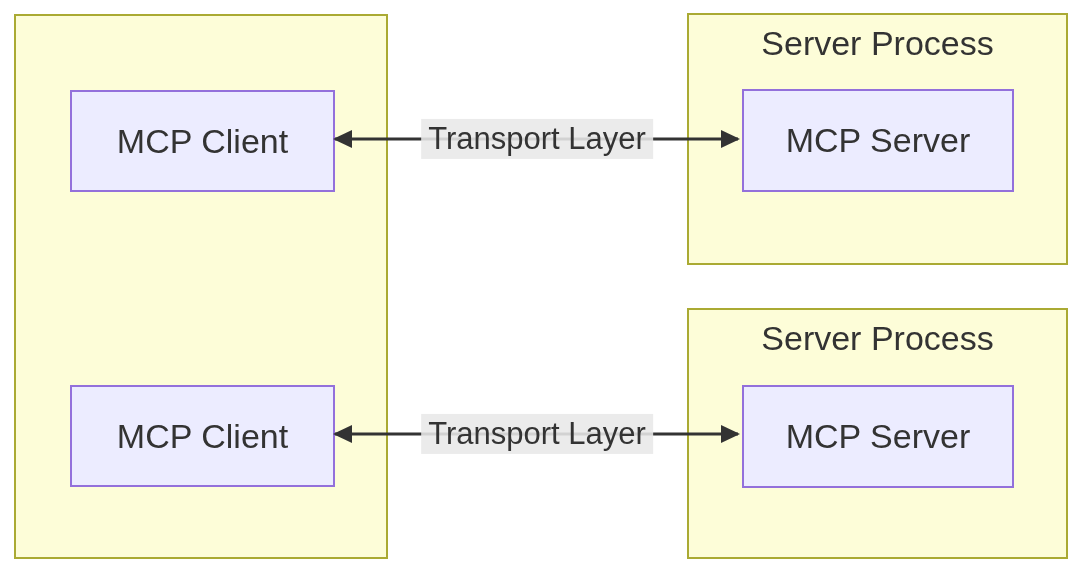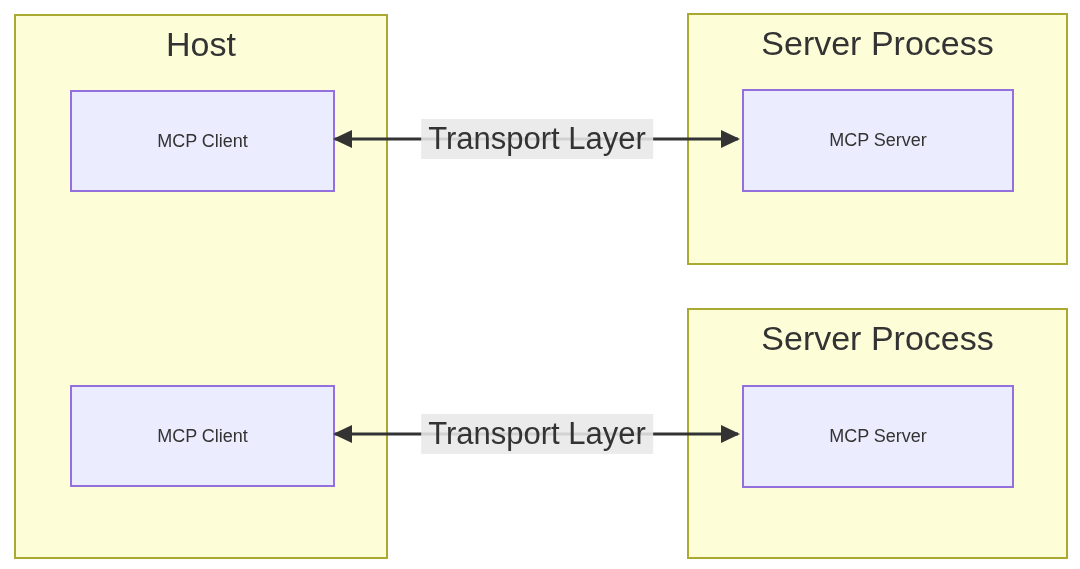--- a/index.html
+++ b/index.html
@@ -39,21 +39,21 @@
   }
   .node {
     position: absolute;
     background: var(--node-fill);
     border: 2.5px solid var(--node-border);
     display: flex;
     align-items: center;
     justify-content: center;
   }
   .node-label {
-    font-size: 18px;
+    font-size: 34px;
     color: var(--text-color);
     white-space: nowrap;
   }
   .host { left: 14px; top: 14px; width: 374px; height: 545px; }
   .client-1 { left: 54px; top: 74px; width: 265px; height: 102px; }
   .client-2 { left: 54px; top: 369px; width: 265px; height: 102px; }
   .sp-1 { left: 687px; top: 13px; width: 381px; height: 252px; }
   .sp-2 { left: 687px; top: 308px; width: 381px; height: 251px; }
   .server-node-1 { left: 53px; top: 74px; width: 272px; height: 103px; }
   .server-node-2 { left: 53px; top: 75px; width: 272px; height: 103px; }
@@ -79,21 +79,20 @@
   }
   .edge-label-1 { left: 537px; top: 139px; }
   .edge-label-2 { left: 537px; top: 434px; }
 </style>
 </head>
 <body>
 
 <div class="canvas">
 
   <div class="cluster host">
-    <div class="cluster-title">Host</div>
     <div class="node client-1">
       <span class="node-label">MCP Client</span>
     </div>
     <div class="node client-2">
       <span class="node-label">MCP Client</span>
     </div>
   </div>
 
   <div class="cluster sp-1">
     <div class="cluster-title">Server Process</div>

